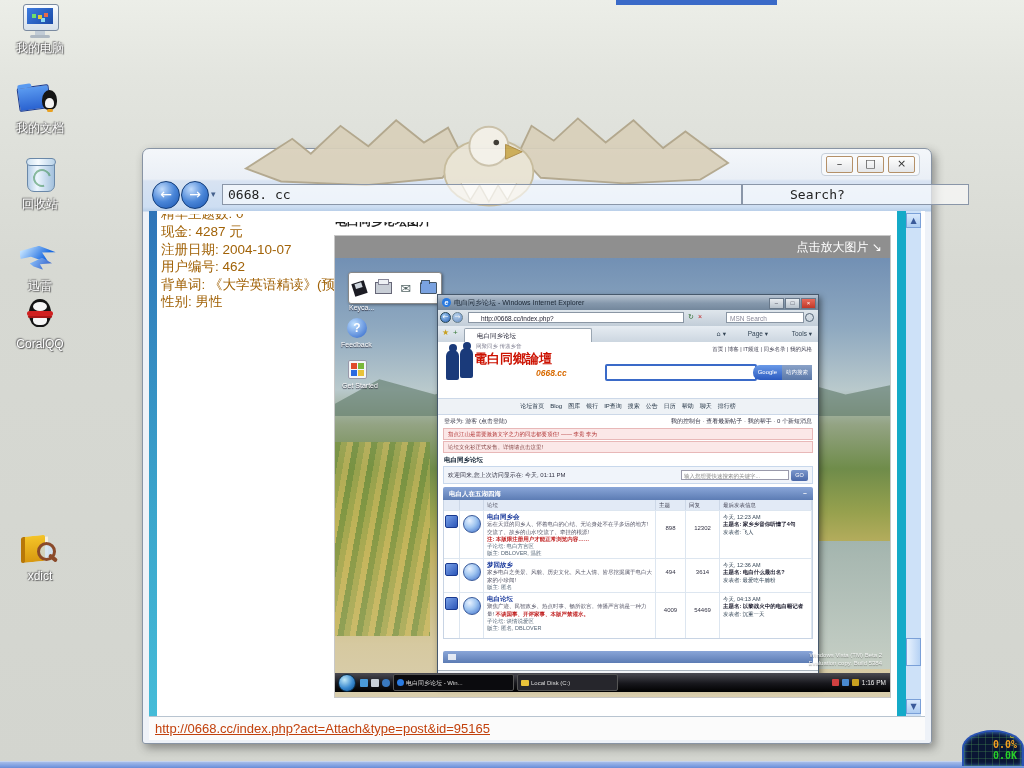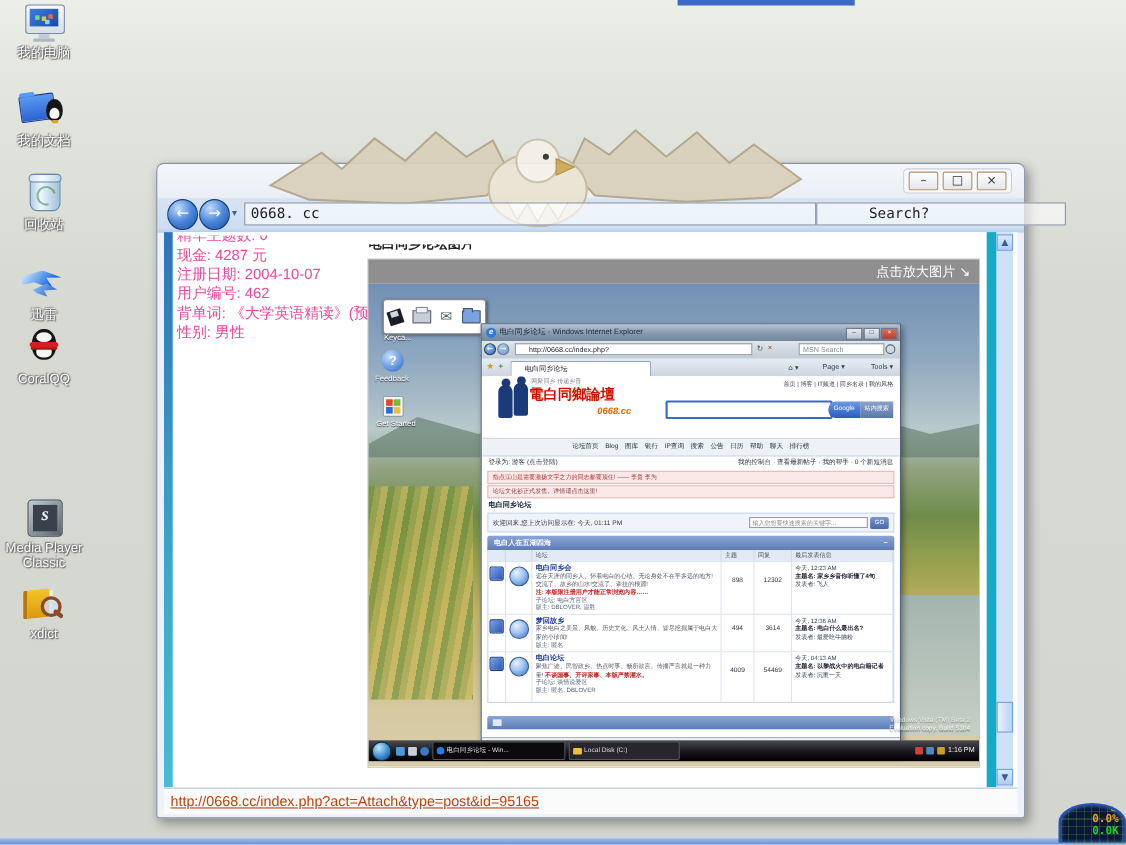--- a/index.html
+++ b/index.html
@@ -82,21 +82,21 @@
     font-family:"DejaVu Sans Mono",monospace;font-size:13px;color:#222;padding:0 5px;box-sizing:content-box;}
   input.field{outline:none;}
   .page{left:7px;top:63px;width:776px;height:505px;background:#fff;overflow:hidden;}
   .lstripe{left:0;top:0;width:8px;height:100%;background:linear-gradient(180deg,#2e74b8,#3ba6cc 60%,#45bcd8);}
   .tealstripe{right:19px;top:0;width:9px;height:100%;background:#14aac8;}
   .sbar{right:4px;top:0;width:15px;height:100%;background:#cde1f8;}
   .sarr{left:0;width:15px;height:15px;background:linear-gradient(180deg,#d8e8fc,#aecdf2);border:1px solid #7aa0d8;box-sizing:border-box;
     color:#3a5a9a;font-size:8px;line-height:13px;text-align:center;cursor:pointer;}
   .sthumb{left:0;width:15px;height:28px;background:linear-gradient(90deg,#e8f2fe,#b6d2f4);border:1px solid #7aa0d8;box-sizing:border-box;cursor:grab;}
   .clipline{overflow:hidden;}
-  .profile{left:12px;top:3px;width:300px;color:#ec4899;font-size:13.5px;line-height:17.5px;}
+  .profile{left:12px;top:3px;width:300px;color:#a16207;font-size:13.5px;line-height:17.5px;}
   .statusbar{left:7px;top:568px;width:776px;height:24px;background:#fbfbfb;border-top:1px solid #b8c4d0;
     font-size:13px;line-height:24px;color:#c2410c;padding-left:6px;box-sizing:border-box;text-decoration:underline;}
 
   
   .shot{left:186px;top:25px;width:555px;height:461px;cursor:pointer;box-shadow:0 0 0 1px #c8c8c8;}
   .band{left:0;top:0;width:100%;height:22px;background:#8f8f8f;color:#fff;font-size:12px;line-height:22px;text-align:right;padding-right:8px;box-sizing:border-box;}
   .vista{left:0;top:22px;width:100%;height:439px;overflow:hidden;
     background:linear-gradient(180deg,#7290b4 0%,#8fa9c0 16%,#b9c9cc 30%,#93a383 38%,#6f8c4a 48%,#97a14e 58%,#c3b264 68%,#cbbd84 78%,#d6c9a0 88%,#d9cead 100%);}
   .mtn{left:0;top:22%;width:100%;height:14%;background:#647e6e;opacity:.65;
     clip-path:polygon(0 80%,8% 40%,18% 65%,30% 30%,42% 70%,55% 45%,68% 75%,80% 35%,92% 65%,100% 50%,100% 100%,0 100%);}
@@ -133,21 +133,21 @@
   .iesearch{position:absolute;right:14px;top:2px;width:78px;height:11px;background:#fff;border:1px solid #8a96a4;font-size:6.5px;line-height:11px;color:#889;padding-left:3px;box-sizing:border-box;}
   .ietabs{left:0;top:31px;width:100%;height:16px;background:linear-gradient(180deg,#e6ecf2,#ccd6e0);}
   .ietab{position:absolute;left:26px;top:2px;width:128px;height:14px;background:#fff;border:1px solid #9aa6b2;border-bottom:none;border-radius:2px 2px 0 0;
     font-size:6.5px;line-height:13px;color:#223;padding-left:12px;box-sizing:border-box;white-space:nowrap;overflow:hidden;}
   .iemenu{font-size:6.5px;color:#345;line-height:16px;}
   .iebody{left:0;top:47px;width:100%;height:329px;background:#fff;overflow:hidden;font-family:"Liberation Sans",sans-serif;}
   .iestatus{left:0;bottom:0;width:100%;height:13px;background:linear-gradient(180deg,#f2f4f6,#dde2e8);border-top:1px solid #aab4be;
     font-size:6.5px;color:#334;line-height:12px;}
 
   
-  .fhead{position:relative;height:56px;background:#fff;margin-left:7px;}
+  .fhead{position:relative;height:56px;background:#fff;}
   .sil{position:absolute;top:8px;width:13px;height:30px;background:#1a3a7a;border-radius:6px 6px 2px 2px;}
   .sil:before{content:"";position:absolute;left:3px;top:-6px;width:8px;height:8px;border-radius:50%;background:#1a3a7a;}
   .flogo{position:absolute;left:36px;top:8px;color:#cc1100;font-size:13px;font-weight:bold;white-space:nowrap;}
   .flogosub{position:absolute;left:98px;top:26px;color:#d86a00;font-size:8.5px;font-weight:bold;font-style:italic;}
   .ftag{position:absolute;left:38px;top:1px;font-size:5.5px;color:#889;}
   .flinks{position:absolute;right:6px;top:4px;font-size:5.5px;color:#445;}
   .gbox{position:absolute;right:6px;top:22px;display:flex;align-items:center;}
   .ginput{width:148px;height:13px;background:#fff;border:2px solid #3a6ac8;border-radius:2px;}
   .gbtn{height:15px;line-height:15px;padding:0 5px;background:linear-gradient(180deg,#6a9ae8,#2a5ac0);color:#fff;font-size:6px;border-radius:7px 0 0 7px;margin-left:-4px;}
   .sbtn{height:15px;line-height:15px;padding:0 4px;background:linear-gradient(180deg,#8aa2c8,#5a78a8);color:#fff;font-size:5.5px;}
@@ -241,26 +241,20 @@
       </div>
     <div class="lbl">迅雷</div>
   </div>
   <div class="dicon" style="top:298px">
     <div class="art">
         <div class="qqb"></div>
         <div class="qqs"></div>
       </div>
     <div class="lbl">CoralQQ</div>
   </div>
-  <div class="dicon" style="top:452px">
-    <div class="art">
-        <div class="mpc"></div>
-      </div>
-    <div class="lbl">Media Player Classic</div>
-  </div>
   <div class="dicon" style="top:530px">
     <div class="art">
         <div class="book"></div>
         <div class="lens"></div>
         <div class="hand"></div>
       </div>
     <div class="lbl">xdict</div>
   </div>
 
   <div class="ab" id="win">

